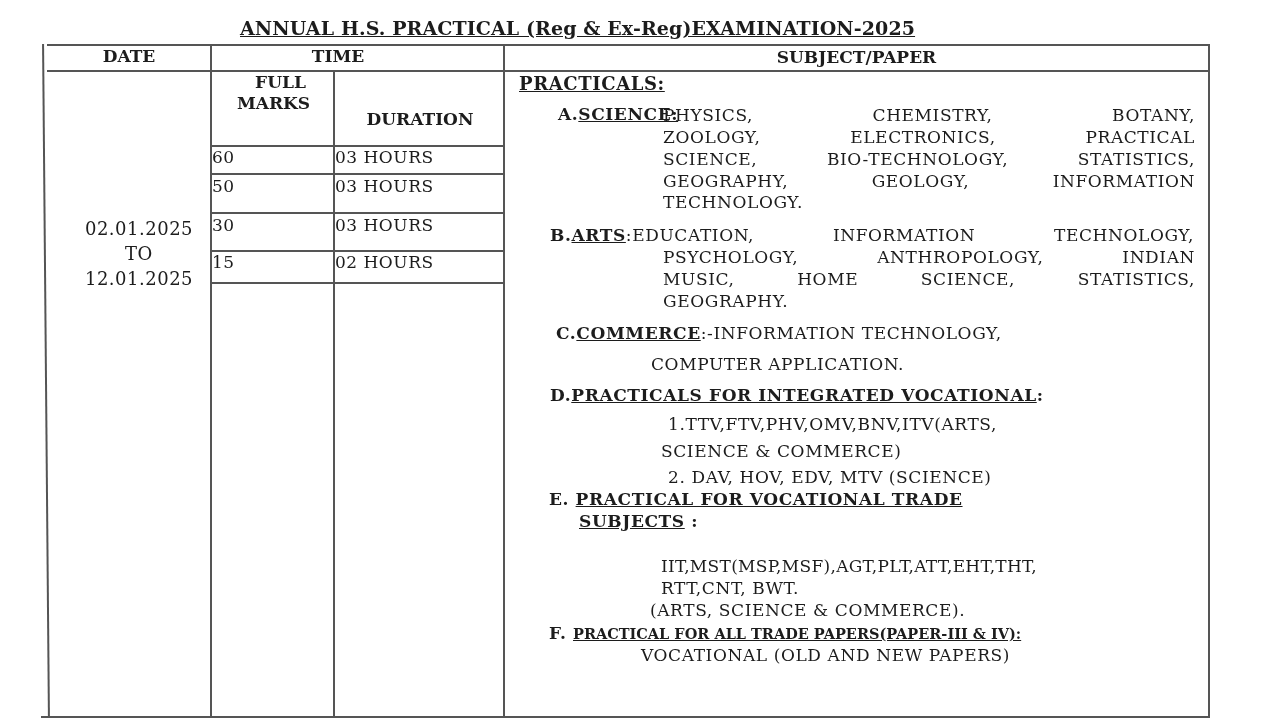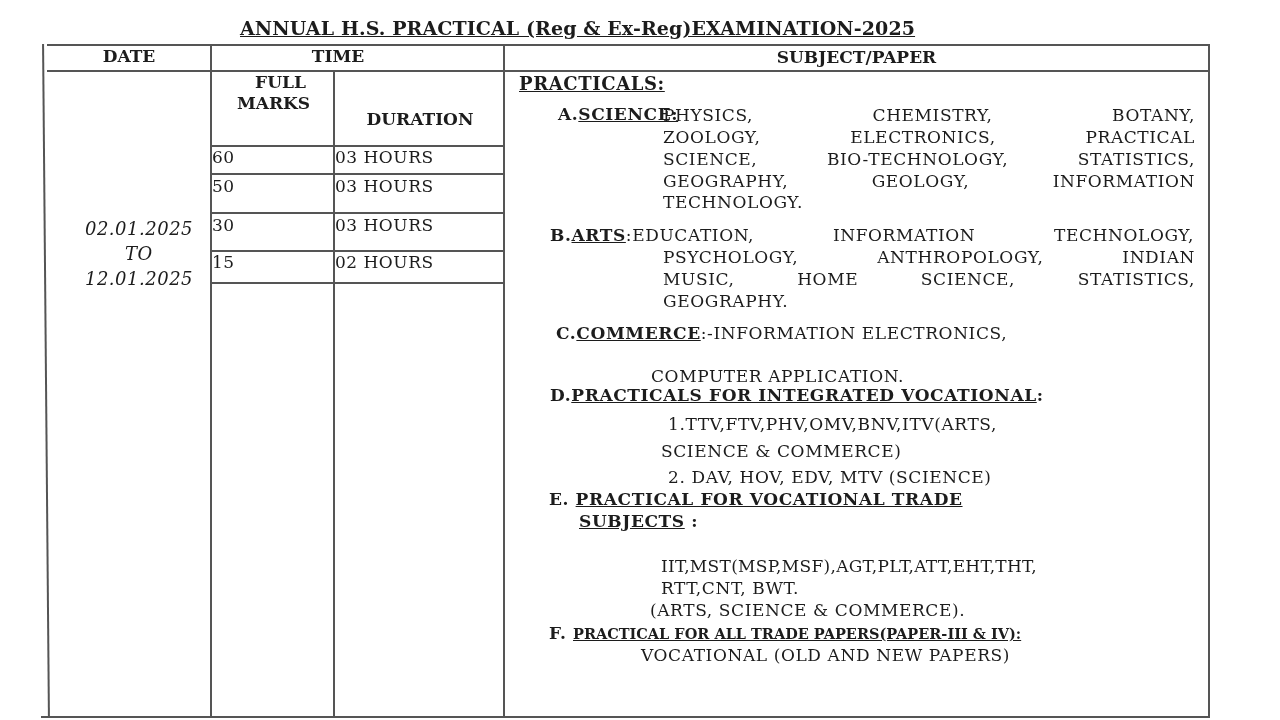--- a/index.html
+++ b/index.html
@@ -43,21 +43,21 @@
 </div>
 
 <div class="abs hdr" style="left:47px; width:164px; top:46px;">DATE</div>
 <div class="abs hdr" style="left:212px; width:252px; top:46px;">TIME</div>
 <div class="abs hdr" style="left:505px; width:703px; top:47px;">SUBJECT/PAPER</div>
 
 <div class="abs hdr" style="left:212px; width:137px; top:72px;">FULL</div>
 <div class="abs hdr" style="left:212px; width:123px; top:93px;text-align:center;">MARKS</div>
 <div class="abs hdr" style="left:335px; width:170px; top:109px;">DURATION</div>
 
-<div class="abs date" style="left:47px; width:184px; top:216px;font-style:italic;">
+<div class="abs date" style="left:47px; width:184px; top:216px;">
   <div>02.01.2025</div>
   <div>TO</div>
   <div>12.01.2025</div>
 </div>
 
 <div class="abs cell" style="left:212px; width:123px; top:147px;">60</div>
 <div class="abs cell" style="left:335px; width:170px; top:147px;">03 HOURS</div>
 <div class="abs cell" style="left:212px; width:123px; top:176px;">50</div>
 <div class="abs cell" style="left:335px; width:170px; top:176px;">03 HOURS</div>
 <div class="abs cell" style="left:212px; width:123px; top:215px;">30</div>
@@ -77,23 +77,23 @@
 <div class="abs subj" style="left:663px; top:192px;">TECHNOLOGY.</div>
 
 <div class="abs subj" style="left:550px; top:225px; width:644px; text-align:justify; text-align-last:justify;">
   <span class="b">B.</span><span class="b u">ARTS</span><span>:EDUCATION, INFORMATION TECHNOLOGY,</span>
 </div>
 <div class="abs subj just" style="left:663px; top:247px;">PSYCHOLOGY, ANTHROPOLOGY, INDIAN</div>
 <div class="abs subj just" style="left:663px; top:269px;">MUSIC, HOME SCIENCE, STATISTICS,</div>
 <div class="abs subj" style="left:663px; top:291px;">GEOGRAPHY.</div>
 
 <div class="abs subj" style="left:556px; top:323px;">
-  <span class="b">C.</span><span class="b u">COMMERCE</span><span>:-INFORMATION ELECTRONICS,</span>
+  <span class="b">C.</span><span class="b u">COMMERCE</span><span>:-INFORMATION TECHNOLOGY,</span>
 </div>
-<div class="abs subj" style="left:651px; top:354px;margin-top:12px;">COMPUTER APPLICATION.</div>
+<div class="abs subj" style="left:651px; top:354px;">COMPUTER APPLICATION.</div>
 
 <div class="abs subj b" style="left:550px; top:385px;">
   <span>D.</span><span class="u">PRACTICALS FOR INTEGRATED VOCATIONAL</span><span>:</span>
 </div>
 <div class="abs subj" style="left:668px; top:406px;margin-top:8px;">1.TTV,FTV,PHV,OMV,BNV,ITV(ARTS,</div>
 <div class="abs subj" style="left:661px; top:441px;">SCIENCE &amp; COMMERCE)</div>
 <div class="abs subj" style="left:668px; top:467px;">2. DAV, HOV, EDV, MTV (SCIENCE)</div>
 
 <div class="abs subj b" style="left:549px; top:489px;">
   <span>E. </span><span class="u">PRACTICAL FOR VOCATIONAL TRADE</span>

